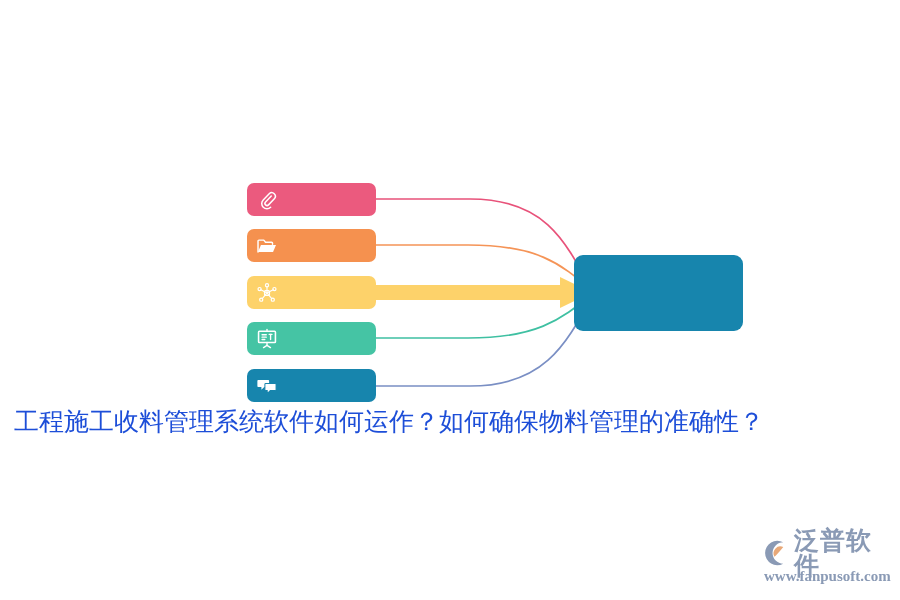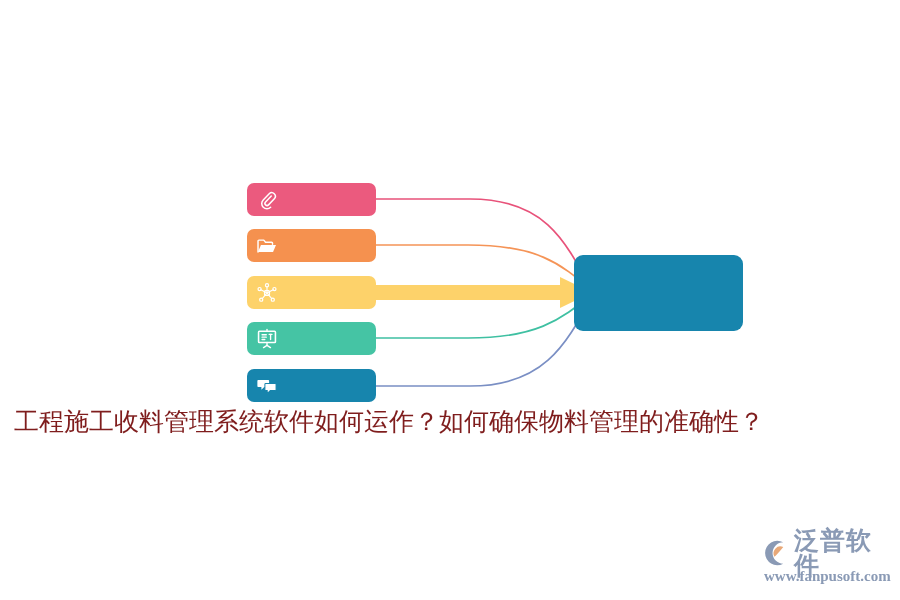--- a/index.html
+++ b/index.html
@@ -103,21 +103,21 @@
   }
 
   
   .caption {
     position: absolute;
     left: 14px;
     top: 406px;
     width: 880px;
     font-family: "Liberation Serif", serif;
     font-size: 25px;
-    color: #7f1d1d;
+    color: #1d4ed8;
     line-height: 1.25;
     letter-spacing: 0px;
     white-space: nowrap;
   }
 
   
   .watermark {
     position: absolute;
     left: 762px;
     top: 536px;

